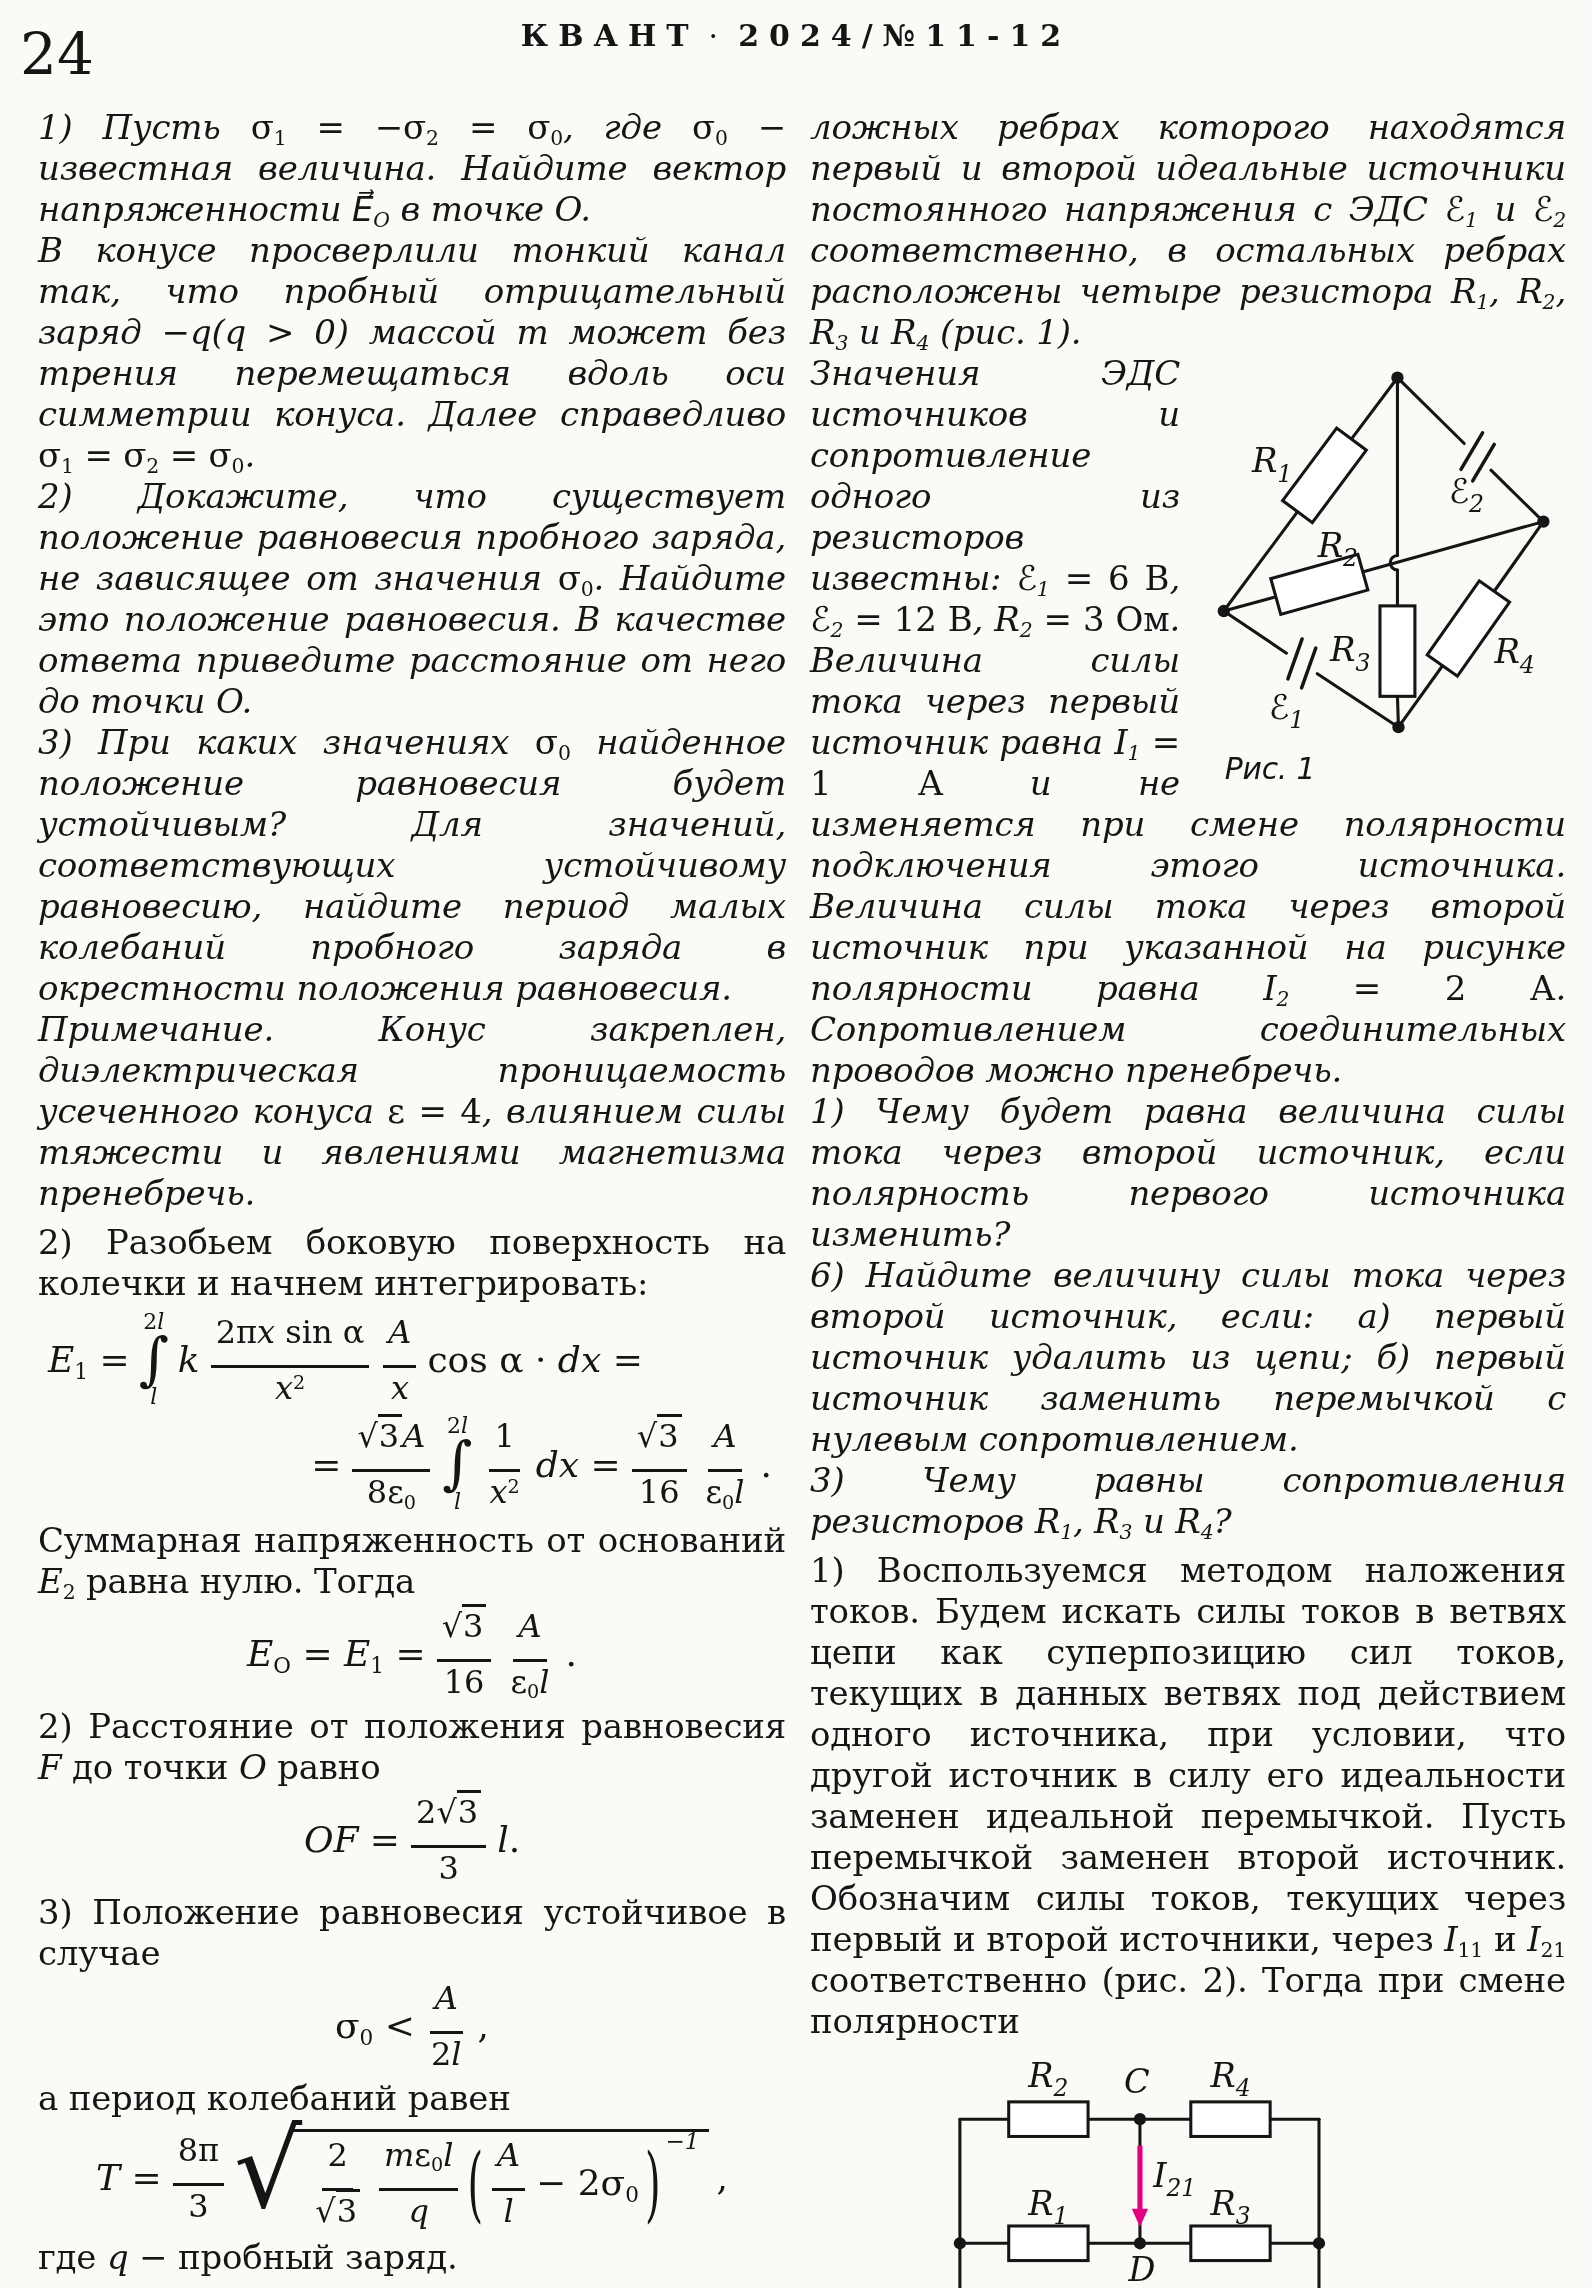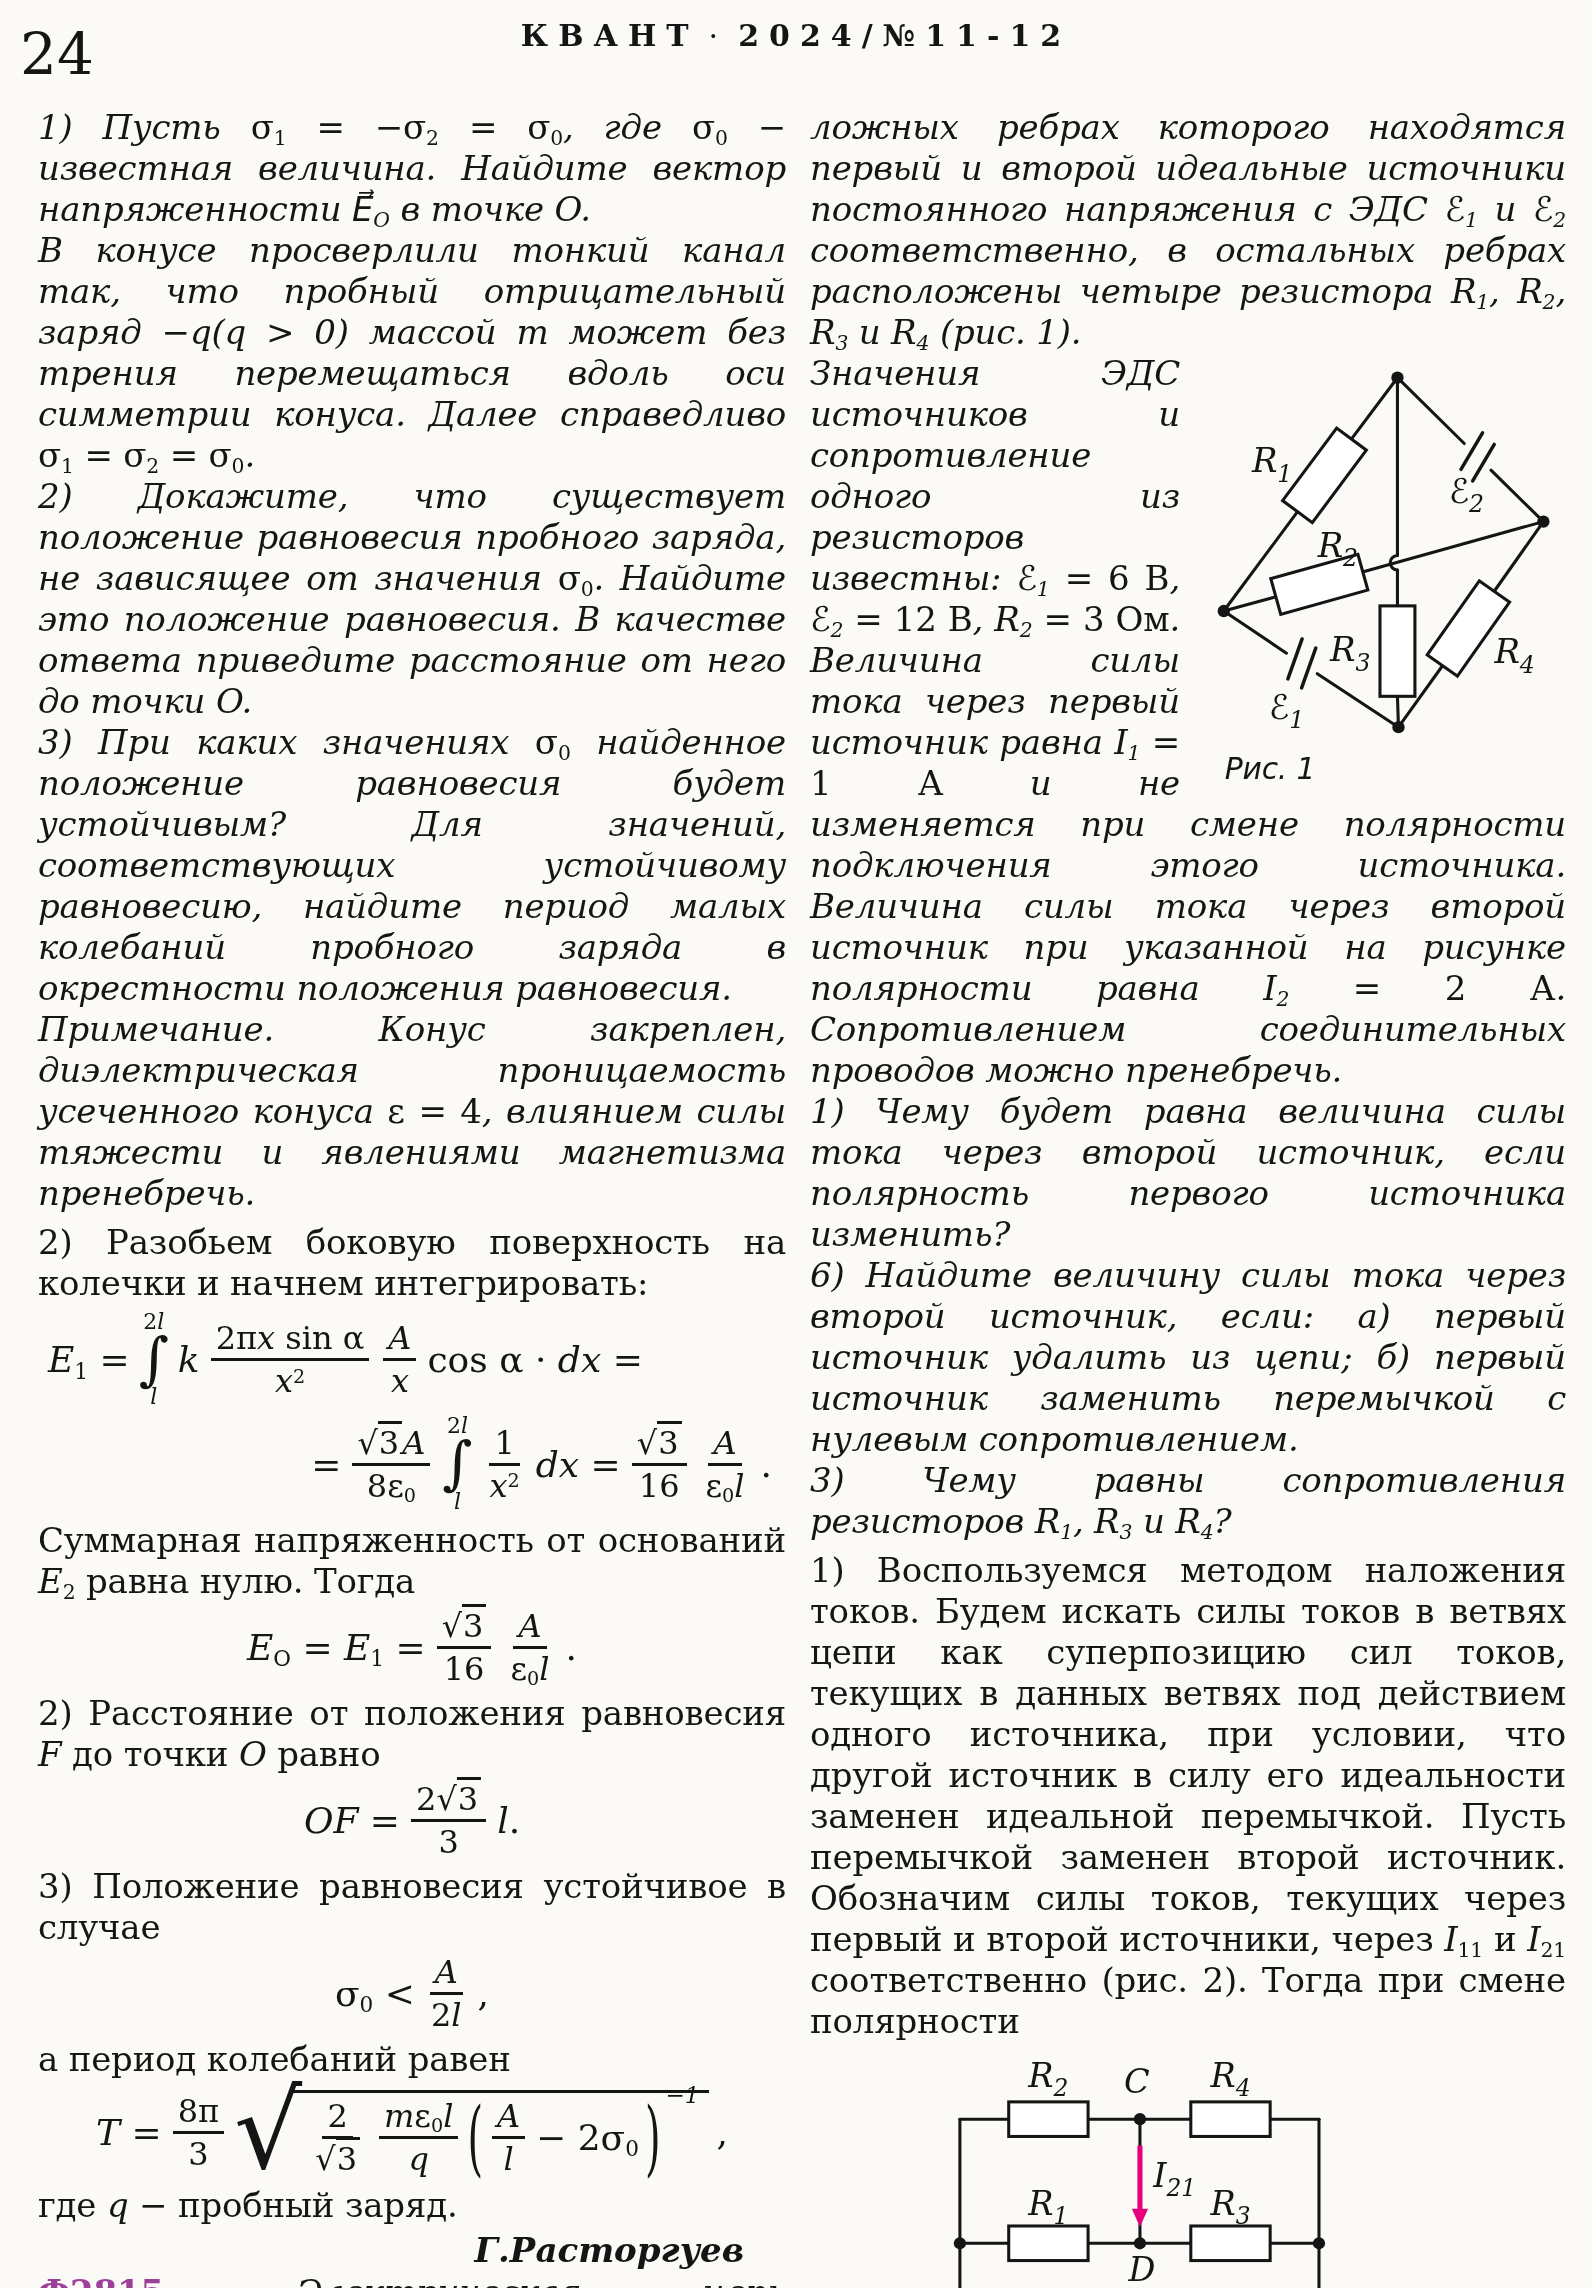--- a/index.html
+++ b/index.html
@@ -25,21 +25,21 @@
   sub{font-size:60%;line-height:0;position:relative;vertical-align:baseline;top:0.3em;}
   sup{font-size:60%;line-height:0;position:relative;vertical-align:baseline;top:-0.5em;}
   .author{font-size:34px;font-style:italic;text-align:right;padding:4px 42px 2px 0;font-weight:bold;}
   .plabel{color:#9c4099;font-weight:bold;font-style:normal;}
   
   .disp{display:flex;align-items:center;justify-content:center;margin:7px 0;font-size:36px;}
   .disp.left{justify-content:flex-start;padding-left:6px;}
   .disp.right{justify-content:flex-end;padding-right:10px;}
   .frac{display:inline-flex;flex-direction:column;align-items:center;margin:0 7px;
     font-size:32px;line-height:34px;}
-  .fnum{padding:0 5px 3px;border-bottom:3px solid currentColor;white-space:nowrap;}
+  .fnum{padding:0 5px 16px;border-bottom:3px solid currentColor;white-space:nowrap;}
   .fden{padding:3px 5px 0;white-space:nowrap;}
   .intg{display:inline-flex;flex-direction:column;align-items:center;line-height:1;
     margin:0 5px;font-size:22px;}
   .isign{font-size:58px;line-height:0.92;}
   .sq{white-space:nowrap;}
   .sq .sqa{border-top:3px solid currentColor;padding:0 3px 0 1px;}
   .root{display:inline-flex;align-items:flex-start;margin:0 3px;}
   .rsign{font-size:107px;line-height:0.84;margin-right:-9px;font-family:"DejaVu Sans",sans-serif;}
   .rarg{border-top:3.5px solid currentColor;margin-top:3px;padding:6px 10px 2px;
     display:inline-flex;align-items:center;}

